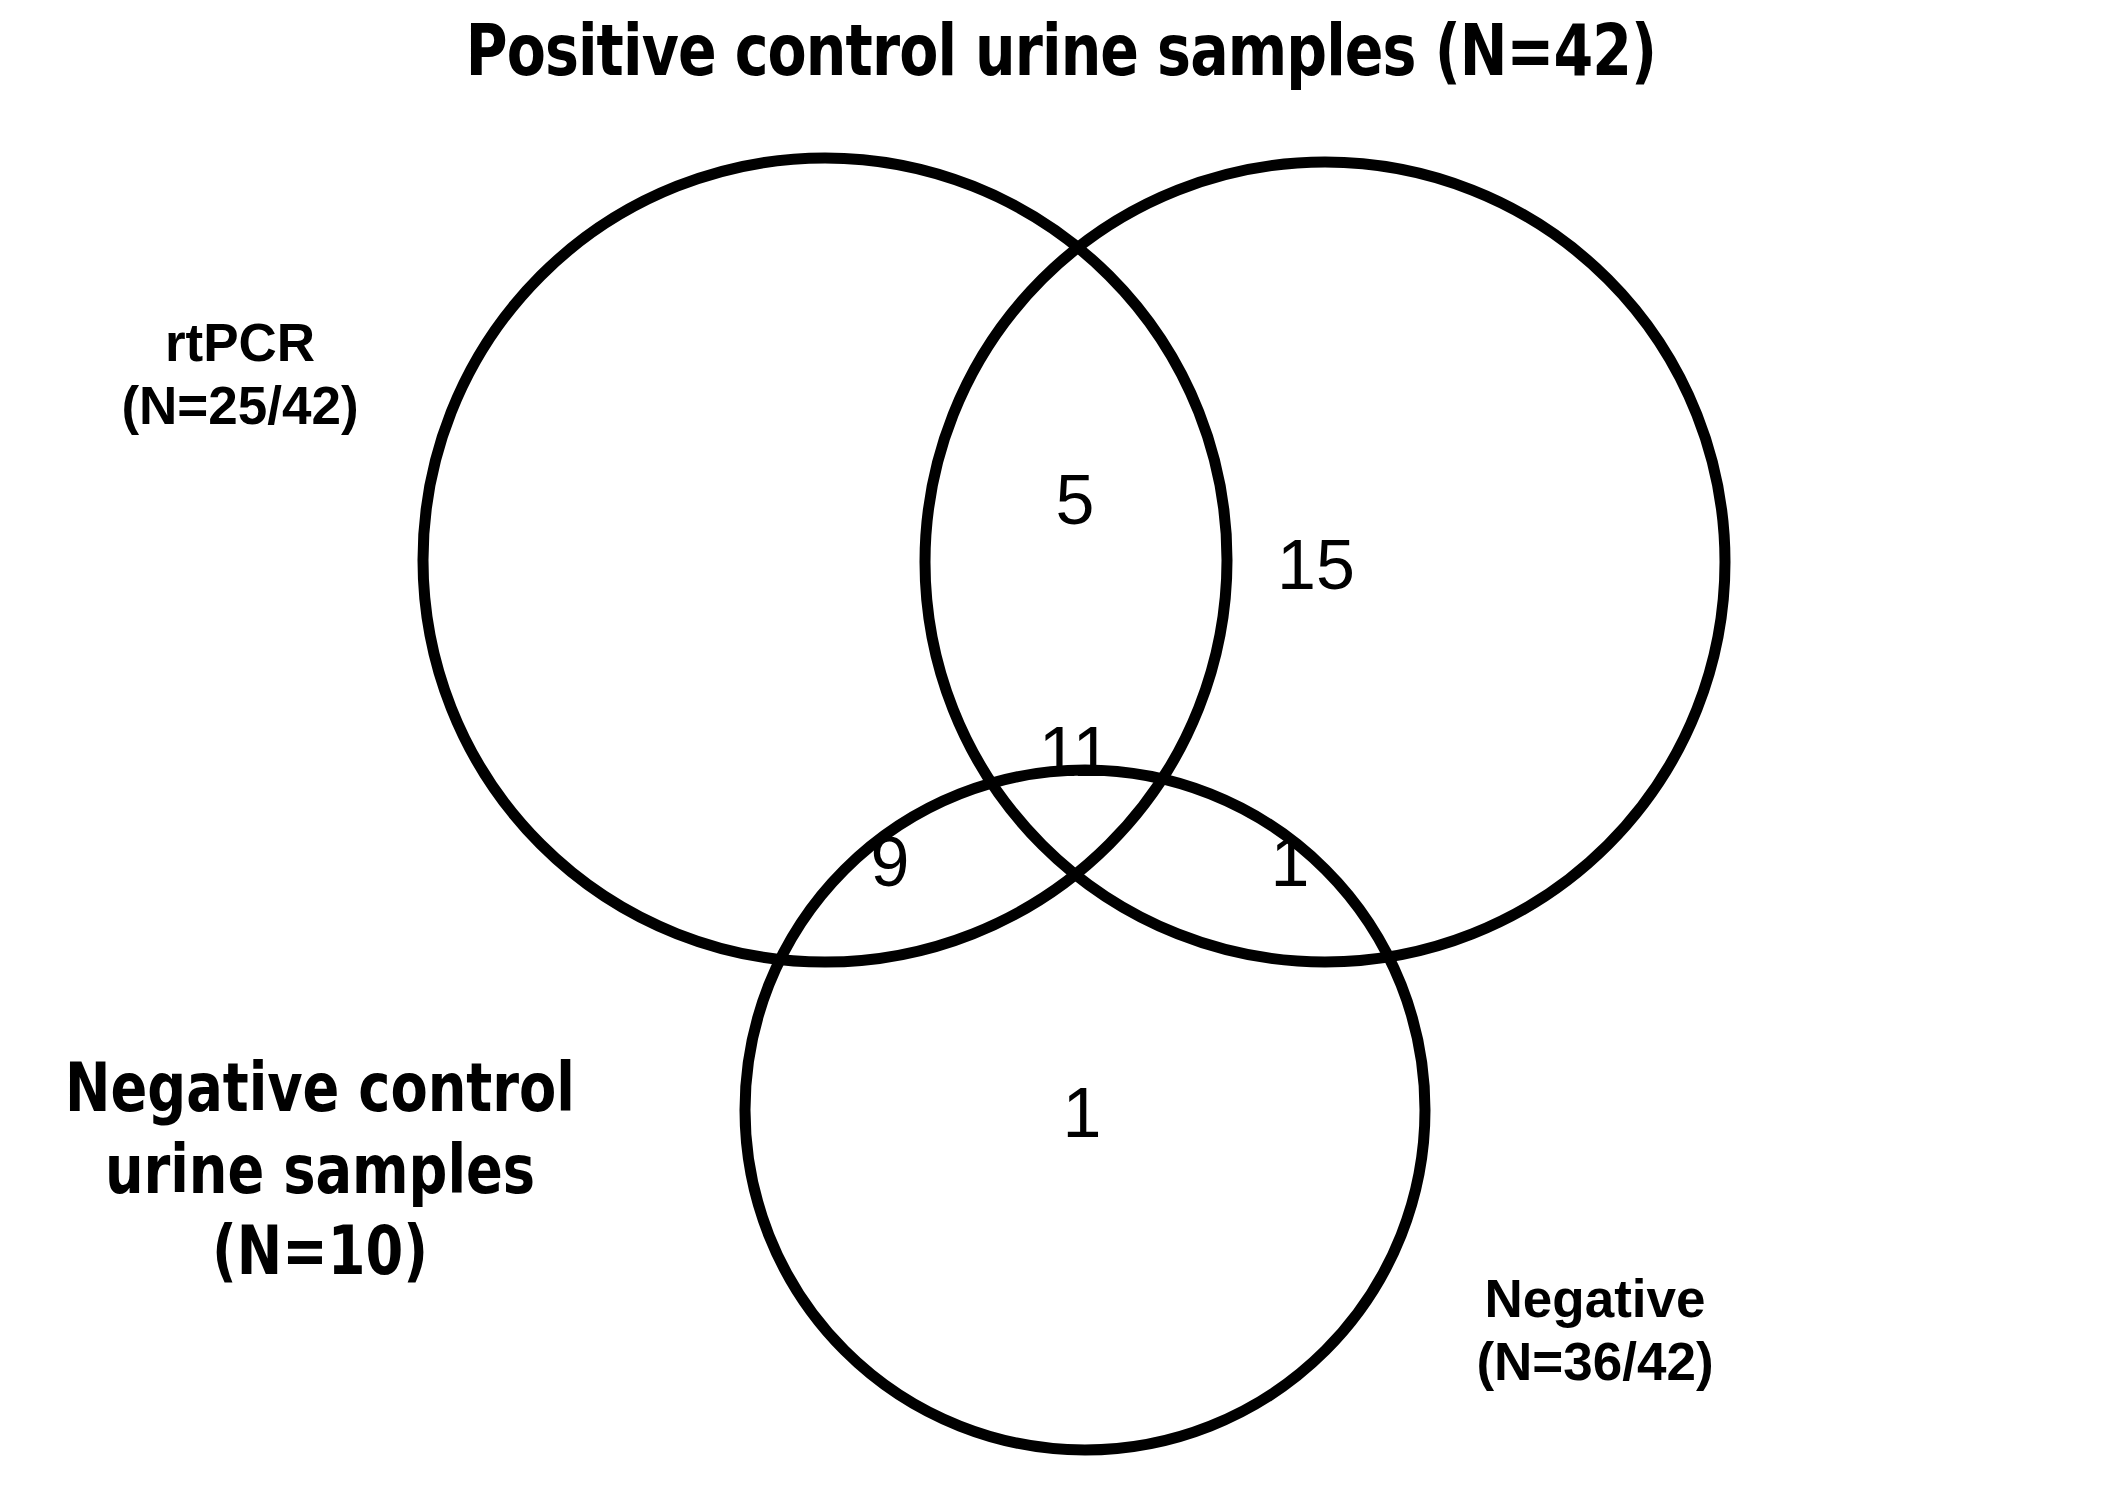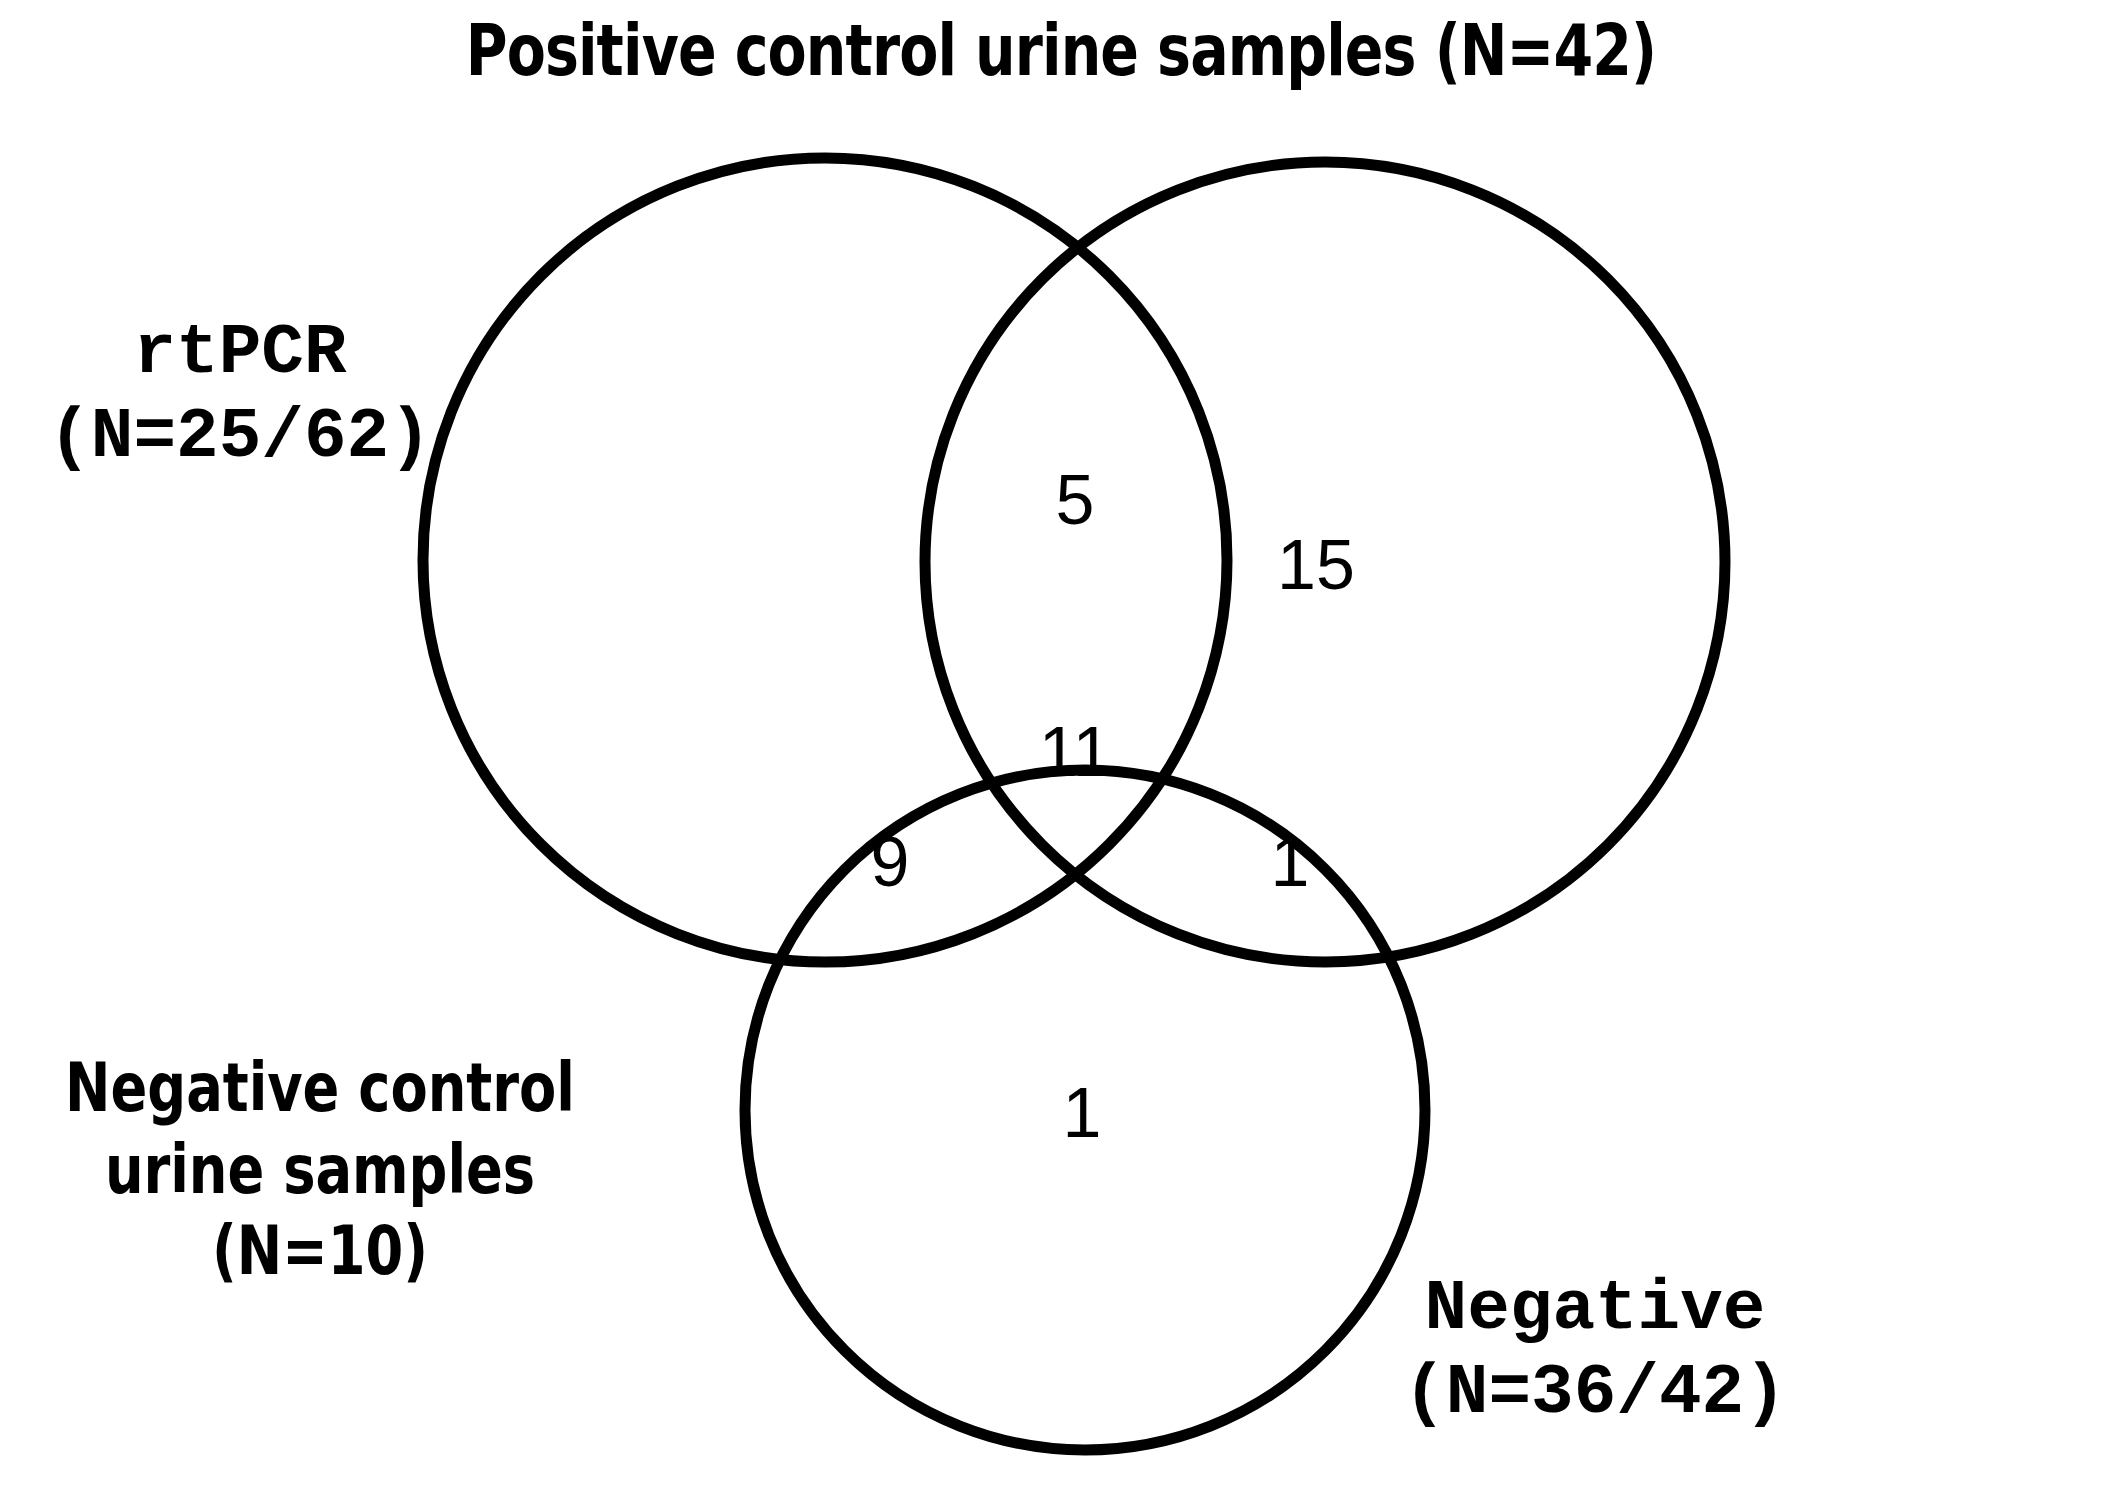--- a/index.html
+++ b/index.html
@@ -33,23 +33,23 @@
     letter-spacing: -1px;
     line-height: 1.12;
     white-space: nowrap;
     transform: scaleX(0.88);
     transform-origin: center top;
   }
 
   
   .set-label {
     position: absolute;
-    font-family: Liberation Mono, monospace;
+    font-family: Liberation Sans, sans-serif;
     font-weight: bold;
-    font-size: 71px;
+    font-size: 53px;
     line-height: 1.18;
     text-align: center;
     white-space: nowrap;
   }
   .set-label .ln { display: block; }
 
   #label-rtpcr {
     left: 30px;
     top: 312px;
     width: 420px;
@@ -123,21 +123,21 @@
   <div class="diagram-title">Positive control urine samples (N=42)</div>
 
   <svg id="venn-svg" viewBox="0 0 2122 1486" aria-hidden="true">
     <circle cx="825" cy="560" r="402"></circle>
     <circle cx="1325" cy="562" r="400"></circle>
     <circle cx="1085" cy="1110" r="340"></circle>
   </svg>
 
   <div class="set-label" id="label-rtpcr">
     <span class="ln">rtPCR</span>
-    <span class="ln">(N=25/62)</span>
+    <span class="ln">(N=25/42)</span>
   </div>
 
   <div class="set-label" id="label-fat">
   </div>
 
   <div class="set-label" id="label-culture">
     <span class="ln">Negative</span>
     <span class="ln">(N=36/42)</span>
   </div>
 

